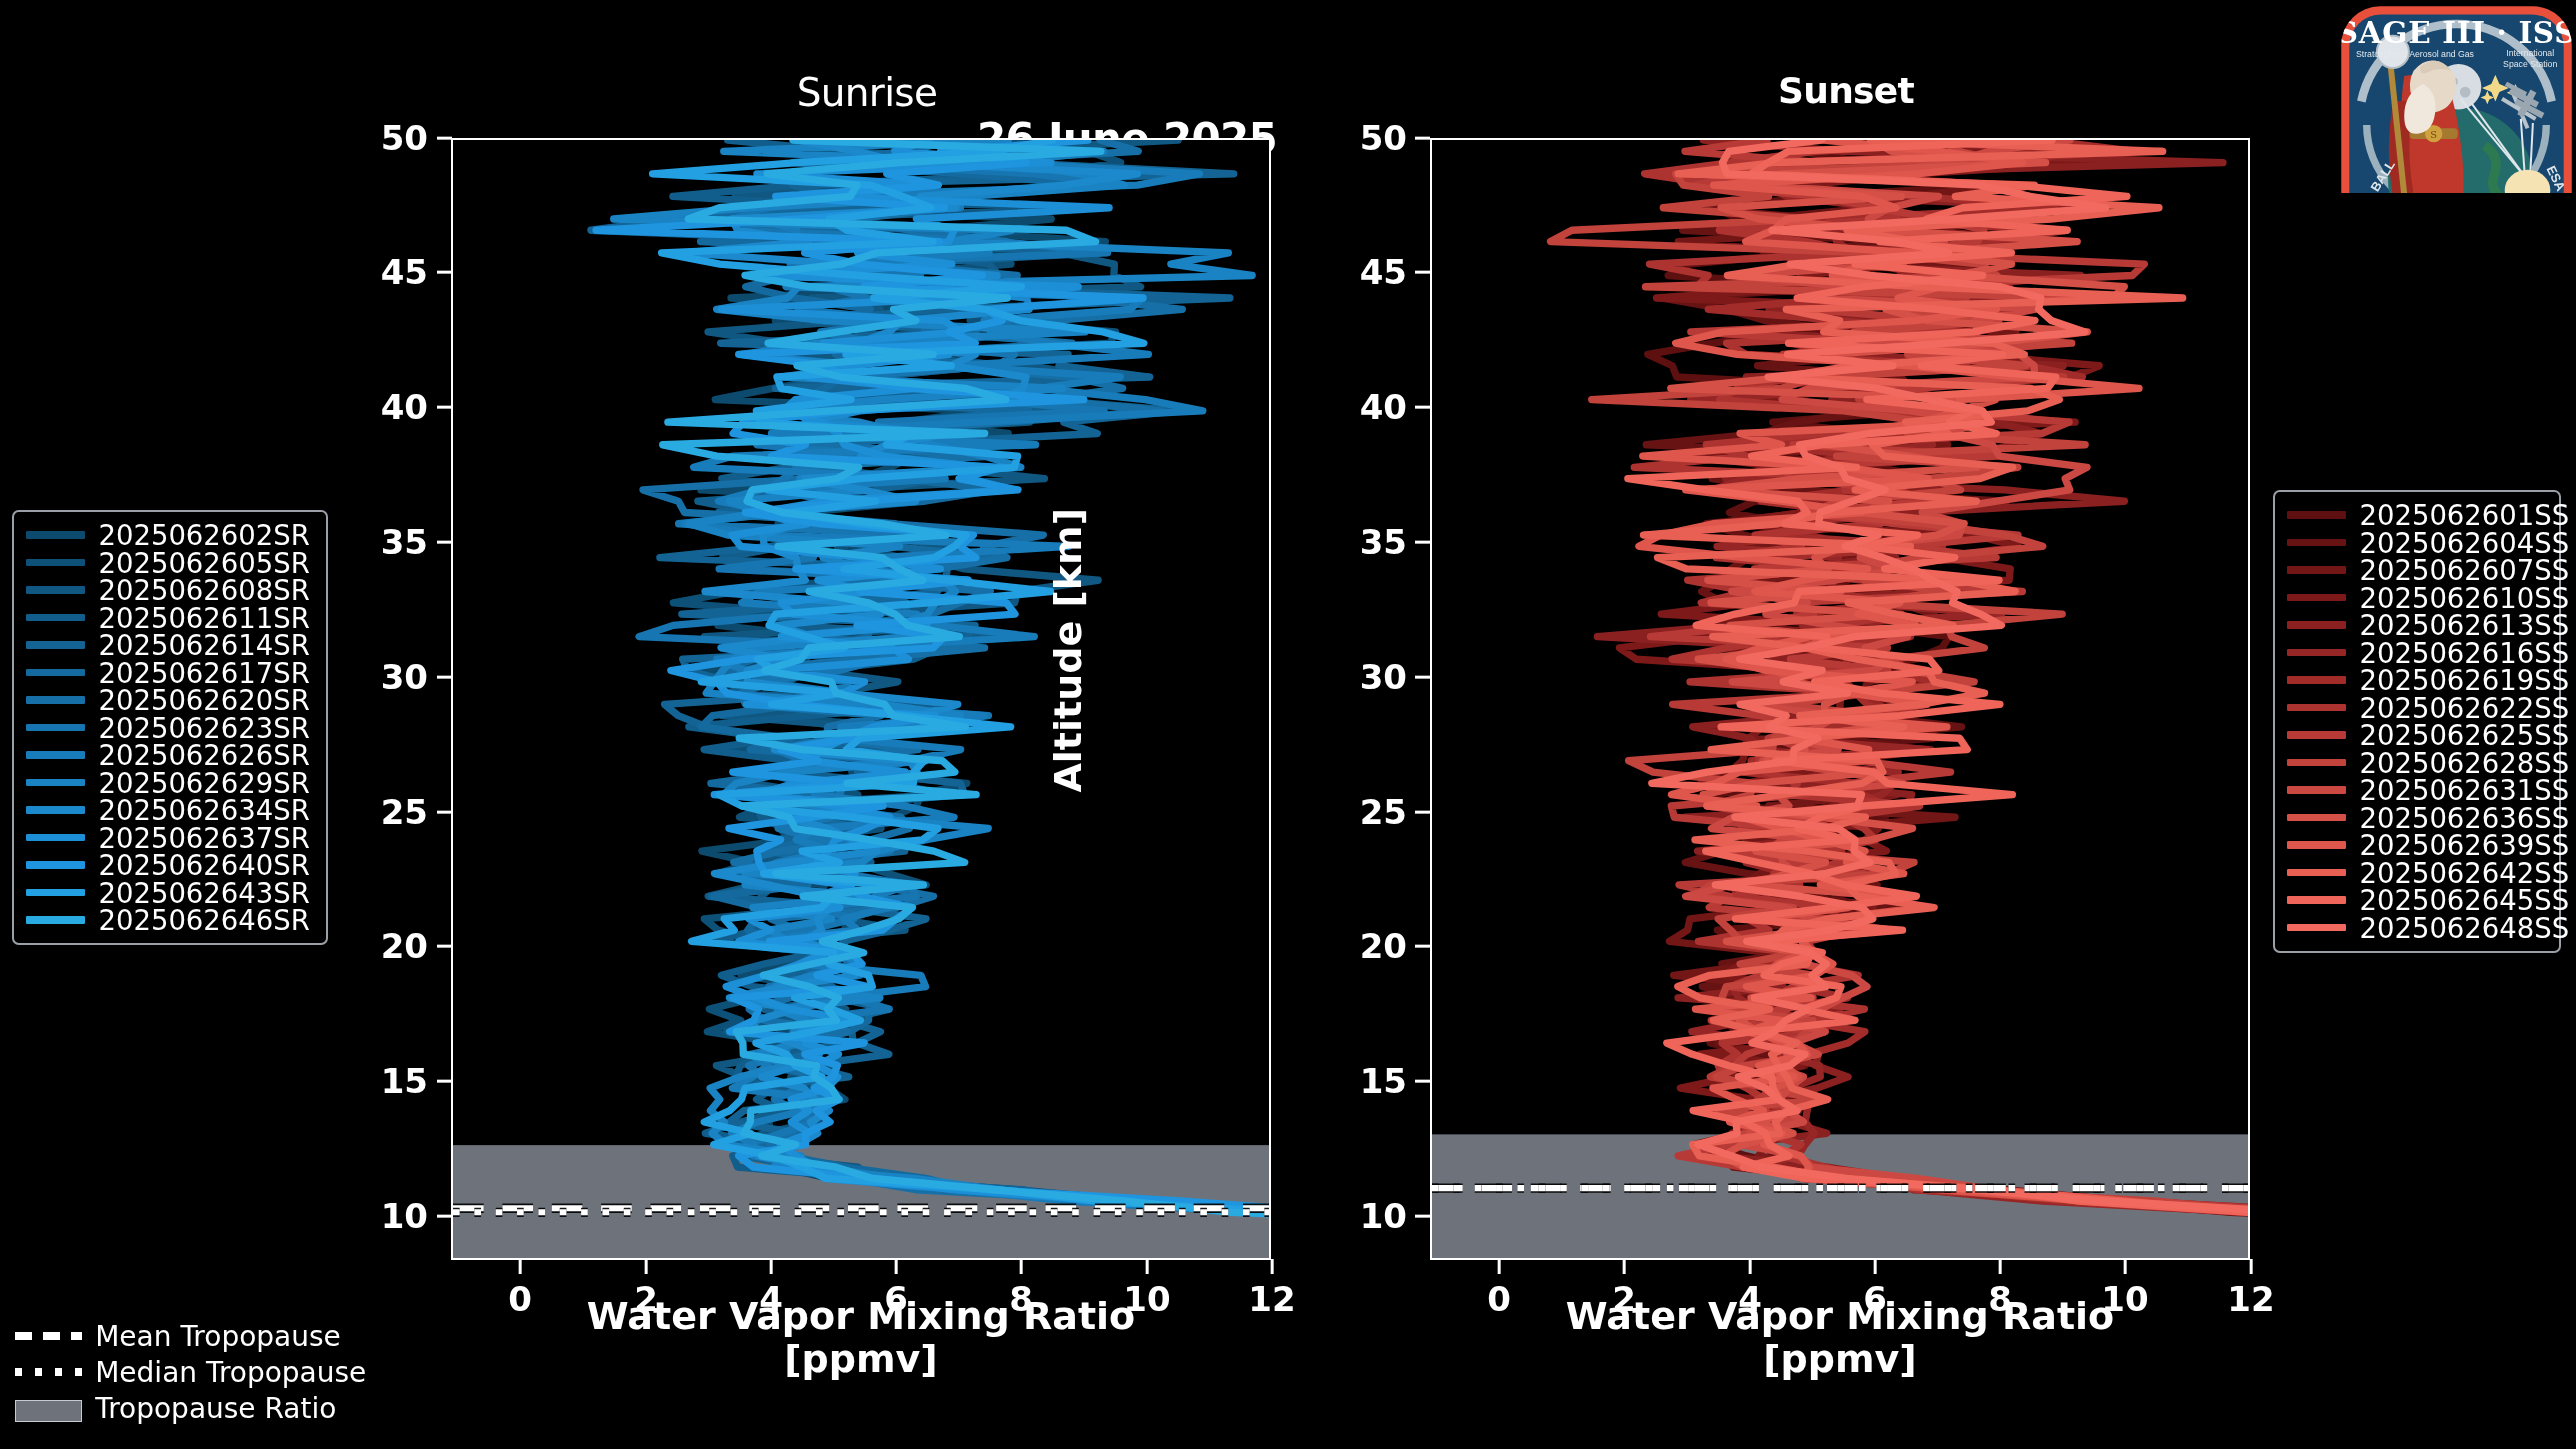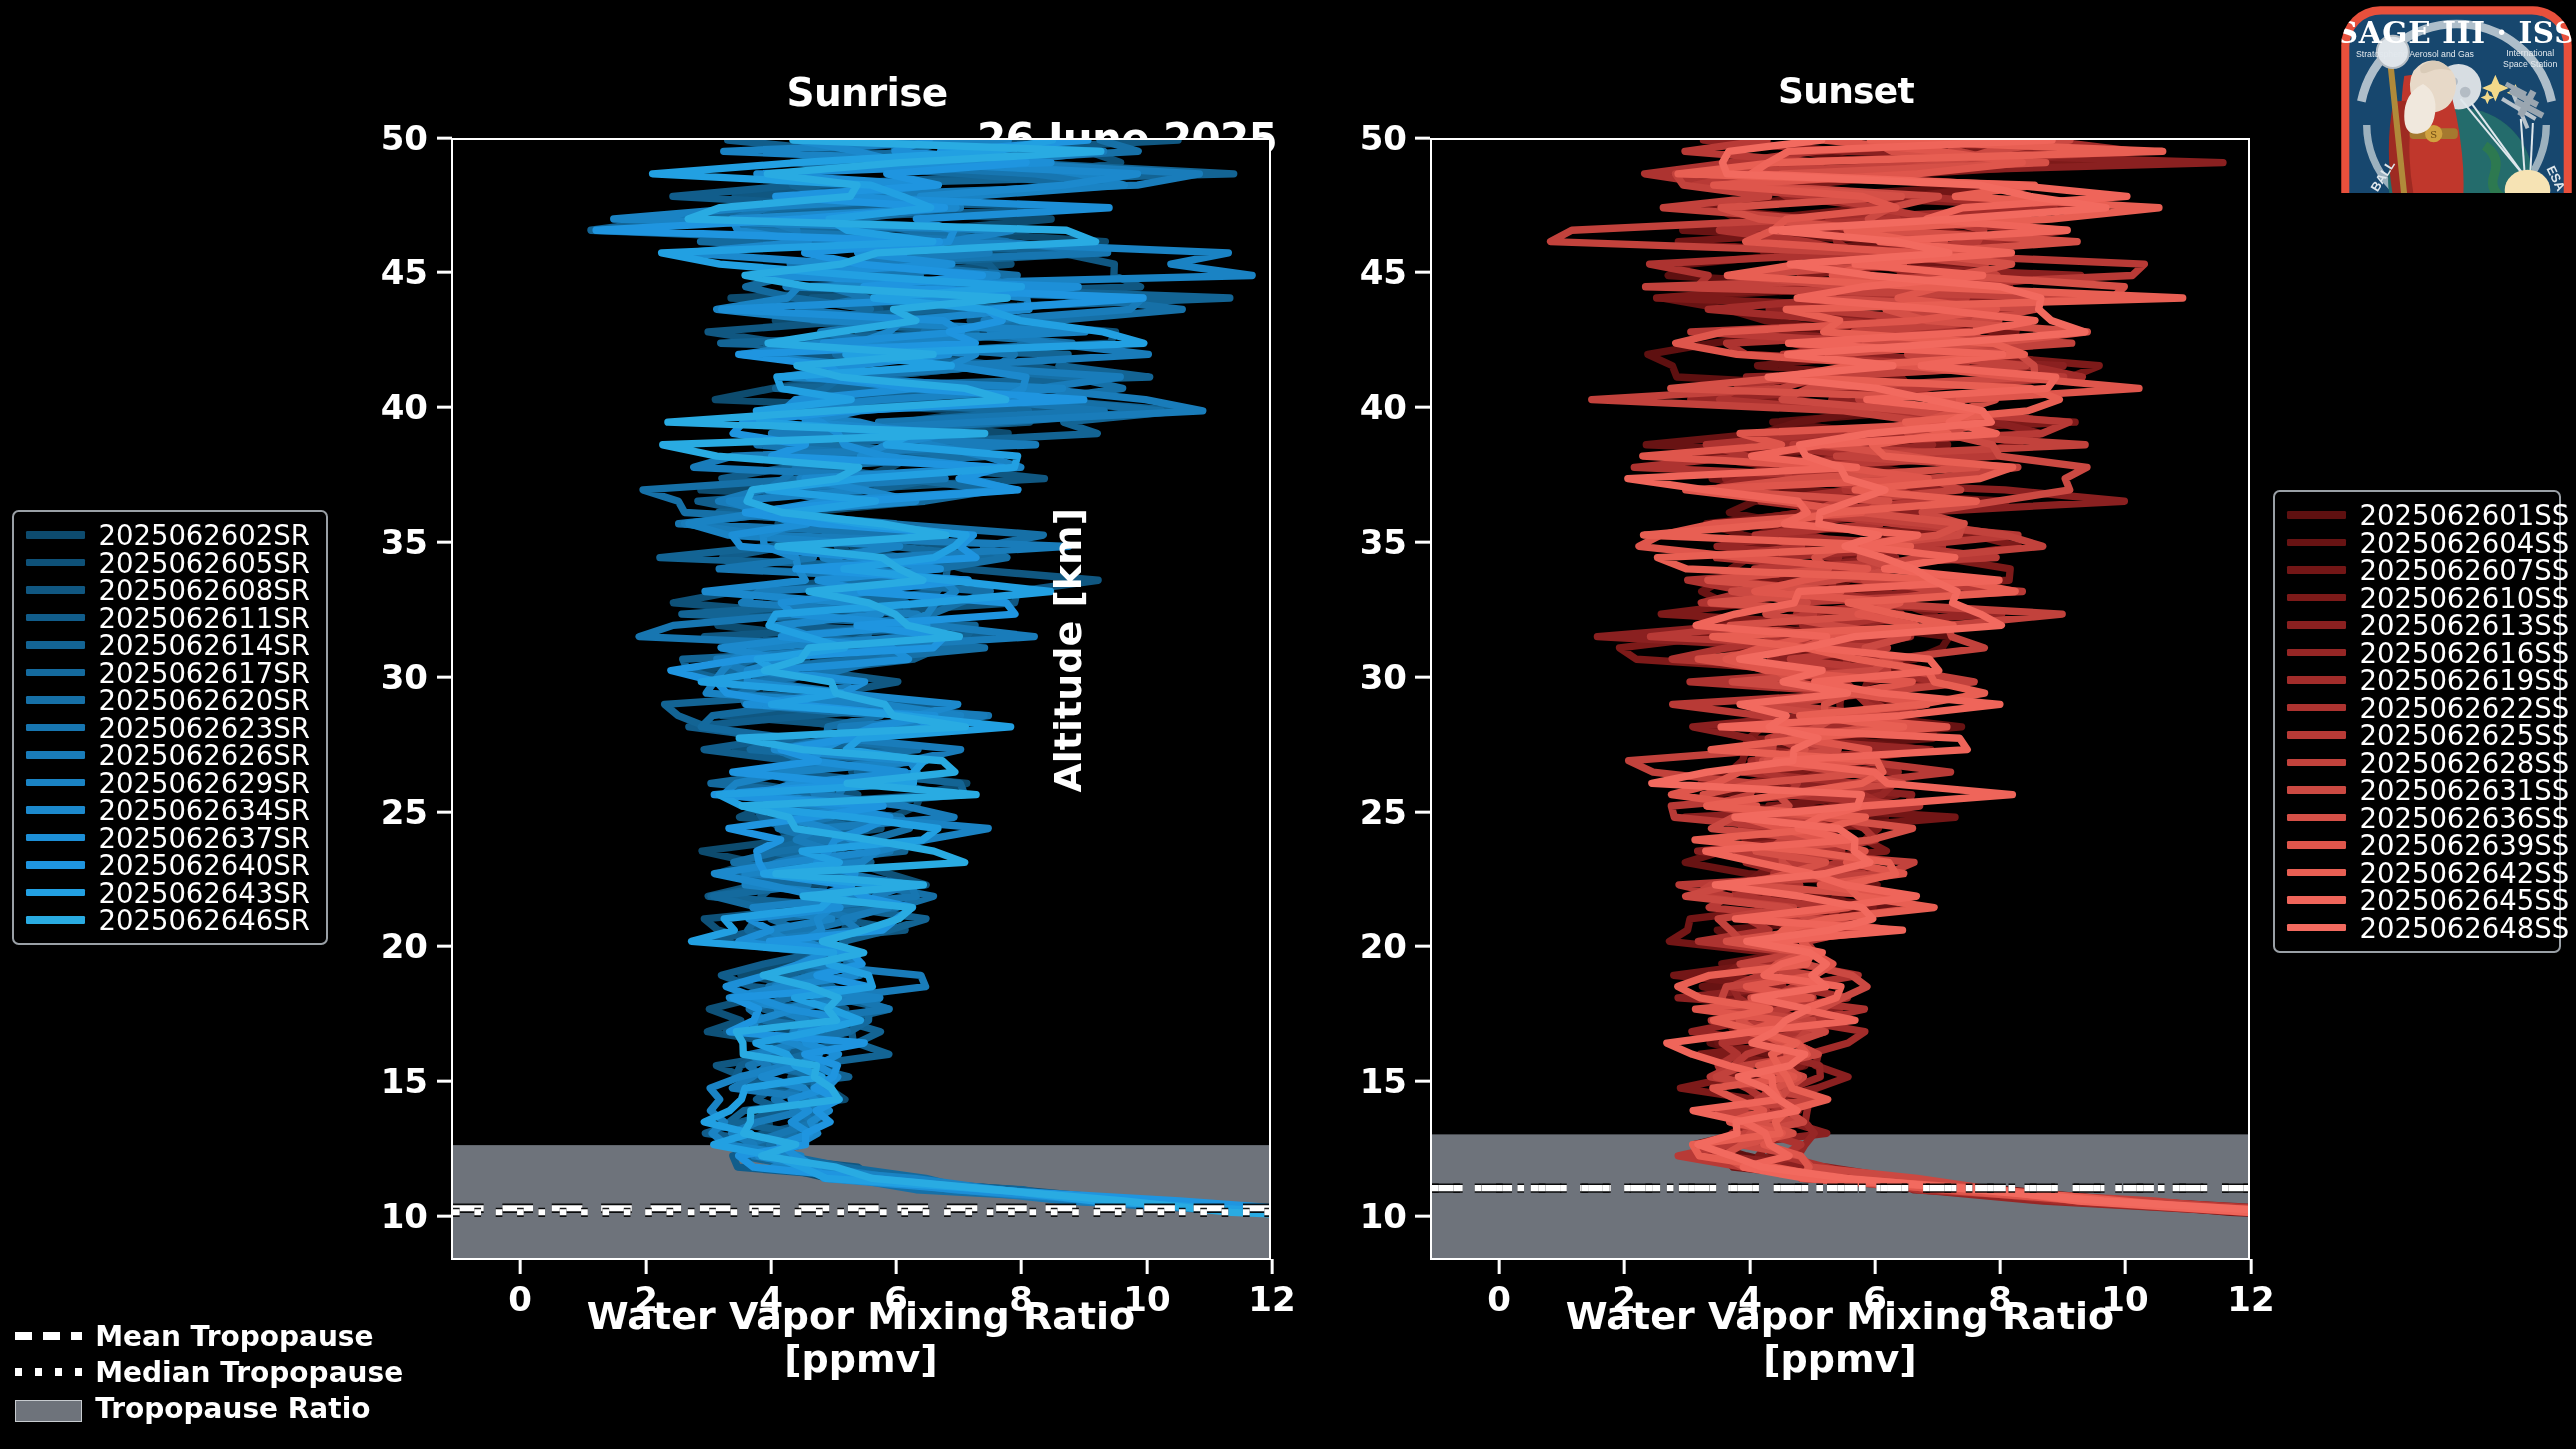--- a/index.html
+++ b/index.html
@@ -2,21 +2,21 @@
 <html style="font-size:10.7px"><head>
 <meta charset="utf-8">
 <style>
   html,body{margin:0;padding:0;background:#000;}
   body{width:2576px;height:1449px;overflow:hidden;font-family:"DejaVu Sans",sans-serif;color:#fff;}
   #root{position:relative;width:2576px;height:1449px;background:#000;}
 
   .ttl{position:absolute;text-align:center;color:#fff;font-weight:bold;letter-spacing:-0.7px;}
   #main-title{left:0;top:12px;width:2254px;font-size:50px;}
   #date-sub{left:0;top:68px;width:2254px;font-size:42px;margin-top:46px;}
-  #sunrise-label{left:451px;top:70px;width:832px;font-size:39px;font-weight:bold;}
+  #sunrise-label{left:451px;top:70px;width:832px;font-size:39px;font-weight:normal;}
   #sunset-label{left:1430px;top:70px;width:832px;font-size:36px;font-weight:bold;}
 
   .panel{position:absolute;top:138px;height:1122px;background:#000;border:2.7px solid #fff;box-sizing:border-box;}
   #panel-sunrise{left:451px;width:820px;}
   #panel-sunset{left:1430px;width:820px;}
   .plotarea{position:absolute;inset:0;overflow:hidden;}
   .plotarea svg{display:block;width:100%;height:100%;}
 
   .ylab{position:absolute;color:#fff;font-size:34px;font-weight:bold;text-align:right;transform:translateY(-50%);}
   .ytick{position:absolute;background:#fff;height:2.7px;width:14.8px;transform:translateY(-50%);}
@@ -32,21 +32,21 @@
   #legend-sunset{left:2273px;top:490px;width:288px;}
   .lrow{display:flex;align-items:center;height:27.5px;}
   .lswatch{width:59px;height:7.4px;border-radius:1.3px;flex:0 0 auto;}
   .ltext{font-size:27.5px;color:#fff;white-space:nowrap;}
   #legend-sunrise .ltext{margin-left:13.4px;}
   #legend-sunset .ltext{margin-left:13.4px;}
 
   #tropo-legend{position:absolute;left:14.8px;top:1318px;width:376px;}
   .trow{display:flex;align-items:center;height:36px;}
   .tkey{width:67px;height:16px;flex:0 0 auto;position:relative;}
-  .ttext{font-size:28px;color:#fff;margin-left:13.4px;white-space:nowrap;font-weight:bold;}
+  .ttext{font-size:28px;color:#fff;margin-left:13.4px;white-space:nowrap;}
   .dashkey{background:repeating-linear-gradient(90deg,#fff 0 17.4px,transparent 17.4px 28px);height:8px;margin-top:4px;}
   .dotkey{background:repeating-linear-gradient(90deg,#fff 0 7.4px,transparent 7.4px 20px);height:8px;margin-top:4px;}
   .rangekey{background:#6e737b;border:1.3px solid #c8ccd0;height:20px;}
 
   #credits{position:absolute;right:6.7px;bottom:5.4px;text-align:right;color:#5a5a5a;font-size:23px;line-height:1.32;}
 
   #logo{position:absolute;left:2329px;top:1.3px;width:255px;height:192px;overflow:hidden;}
   #logo svg{display:block;}
 </style>
 </head>

